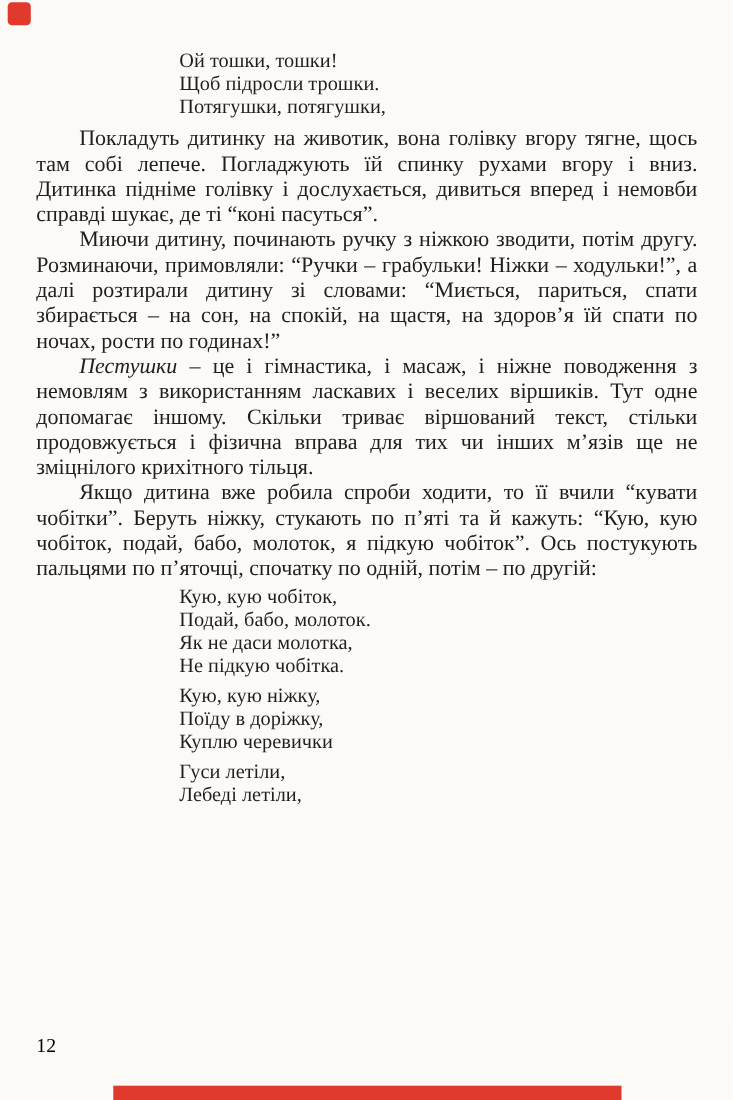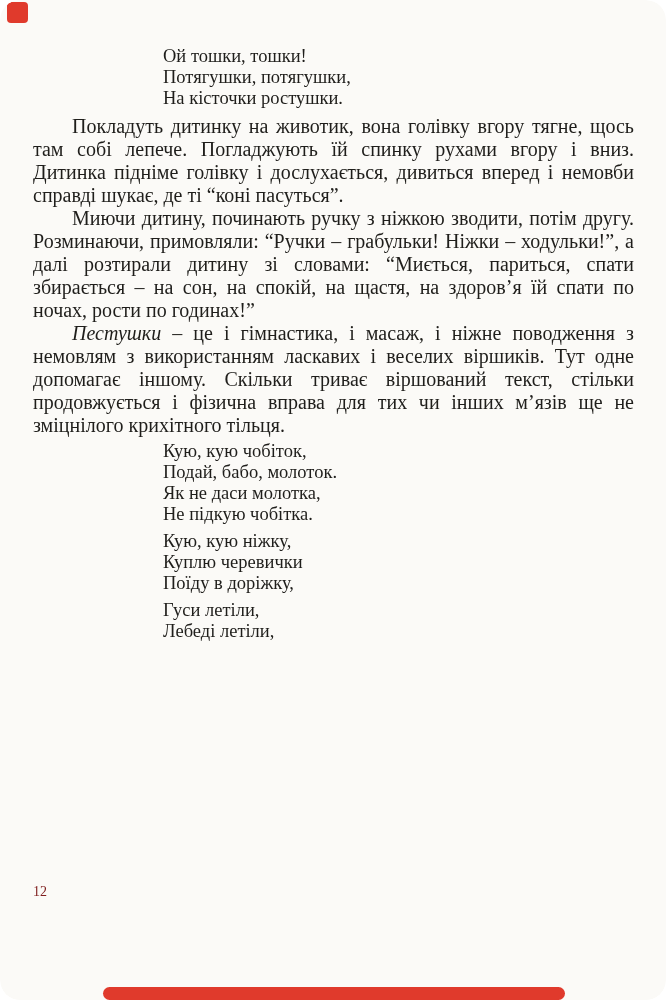--- a/index.html
+++ b/index.html
@@ -1,15 +1,15 @@
 <!DOCTYPE html>
 <html lang="uk"><head>
 <meta charset="utf-8">
 <style>
-  * { box-sizing: border-box; border-radius: 20px; }
+  * { box-sizing: border-box; }
   html, body { margin: 0; padding: 0; }
   body { width: 666px; height: 1000px; background: #ffffff; }
 
   .page {
     position: relative;
     width: 666px;
     height: 1000px;
     background: #fbfaf7;
     color: #1f1e1b;
     font-family: "Liberation Serif", "DejaVu Serif", serif;
@@ -38,23 +38,23 @@
     font-size: 18.5px;
     line-height: 21px;
     text-align: left;
   }
 
   .lead { }
 
   .page-number {
     position: absolute;
     left: 33px;
-    top: 884px;
-    font-size: 14px;
-    color: #7f1d1d;
+    top: 940px;
+    font-size: 18px;
+    color: #000000;
   }
 
   .corner-mark {
     position: absolute;
     left: 7px;
     top: 2px;
     width: 21px;
     height: 21px;
     border-radius: 4px;
     background: #e03a2c;
@@ -73,44 +73,45 @@
 <body>
 
 <div class="page">
 
   <div class="corner-mark"></div>
 
   <main class="content">
 
     <div class="verse">
       <div>Ой тошки, тошки!</div>
+      <div>Щоб підросли трошки.</div>
       <div>Потягушки, потягушки,</div>
-      <div>На кісточки ростушки.</div>
     </div>
 
     <p class="para">Покладуть дитинку на животик, вона голівку вгору тягне, щось там собі лепече. Погладжують їй спинку рухами вгору і вниз. Дитинка підніме голівку і дослухається, дивиться вперед і немовби справді шукає, де ті “коні пасуться”.</p>
 
     <p class="para">Миючи дитину, починають ручку з ніжкою зводити, потім другу. Розминаючи, примовляли: “Ручки – грабульки! Ніжки – ходульки!”, а далі розтирали дитину зі словами: “Миється, париться, спати збирається – на сон, на спокій, на щастя, на здоров’я їй спати по ночах, рости по годинах!”</p>
 
     <p class="para"><em class="lead">Пестушки</em><span> – це і гімнастика, і масаж, і ніжне поводження з немовлям з використанням ласкавих і веселих віршиків. Тут одне допомагає іншому. Скільки триває віршований текст, стільки продовжується і фізична вправа для тих чи інших м’язів ще не зміцнілого крихітного тільця.</span></p>
 
 
+    <p class="para">Якщо дитина вже робила спроби ходити, то її вчили “кувати чобітки”. Беруть ніжку, стукають по п’яті та й кажуть: “Кую, кую чобіток, подай, бабо, молоток, я підкую чобіток”. Ось постукують пальцями по п’яточці, спочатку по одній, потім – по другій:</p>
 
     <div class="verse">
       <div>Кую, кую чобіток,</div>
       <div>Подай, бабо, молоток.</div>
       <div>Як не даси молотка,</div>
       <div>Не підкую чобітка.</div>
     </div>
 
 
     <div class="verse">
       <div>Кую, кую ніжку,</div>
+      <div>Поїду в доріжку,</div>
       <div>Куплю черевички</div>
-      <div>Поїду в доріжку,</div>
     </div>
 
 
     <div class="verse">
       <div>Гуси летіли,</div>
       <div>Лебеді летіли,</div>
     </div>
 
   </main>
 

